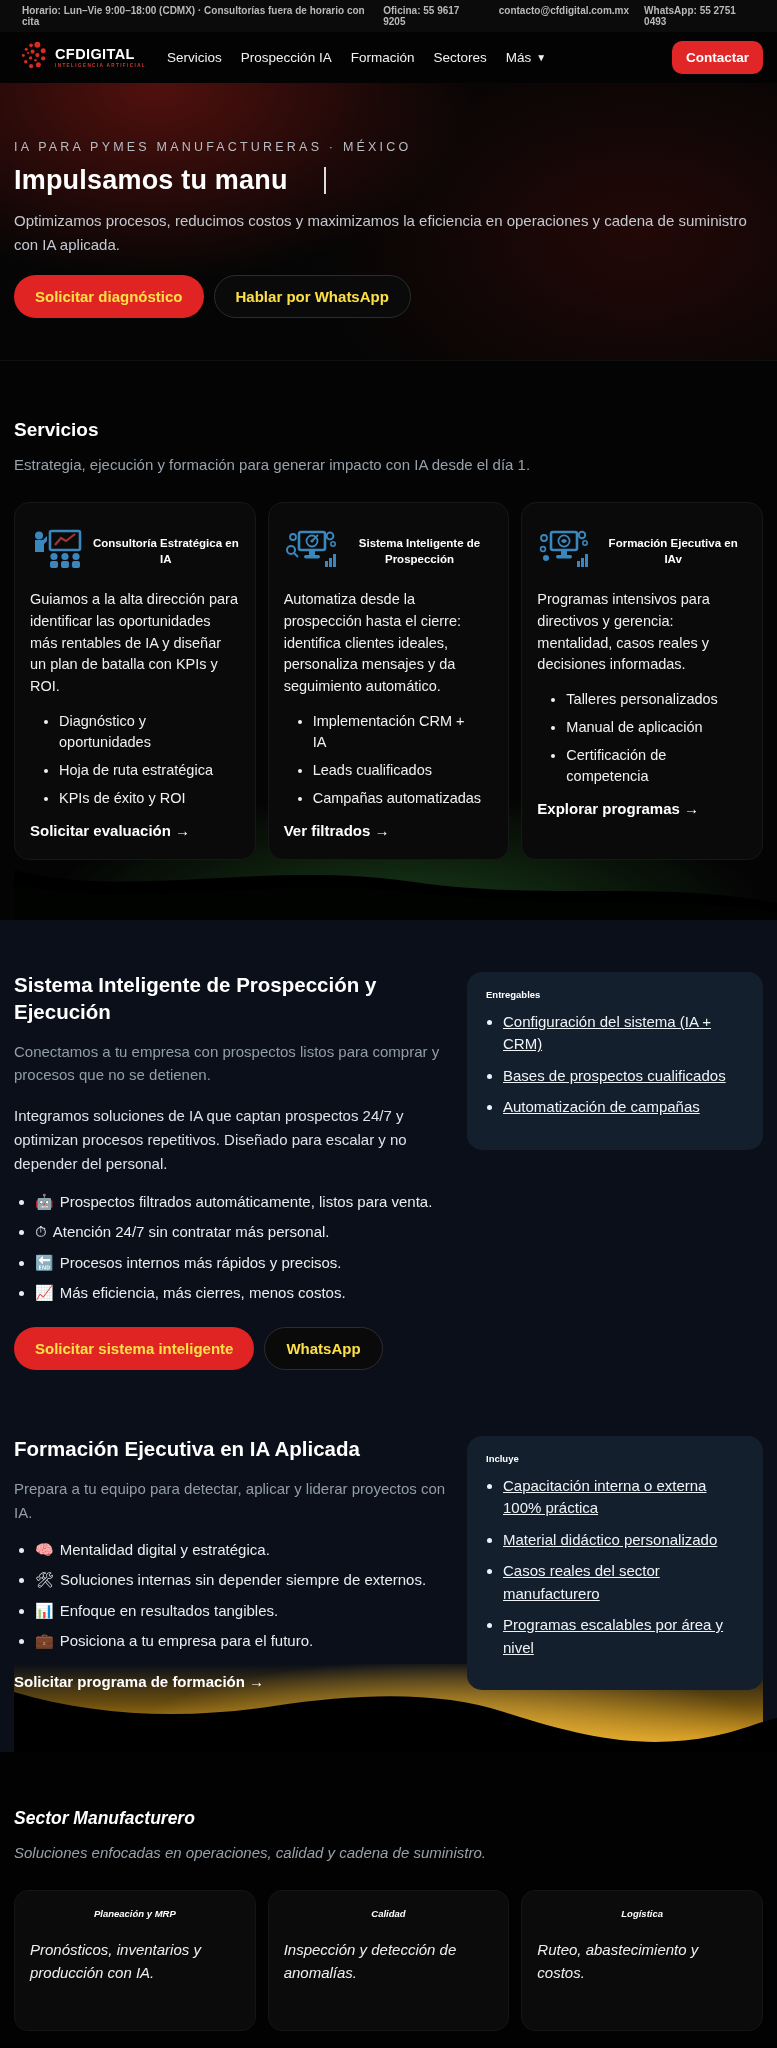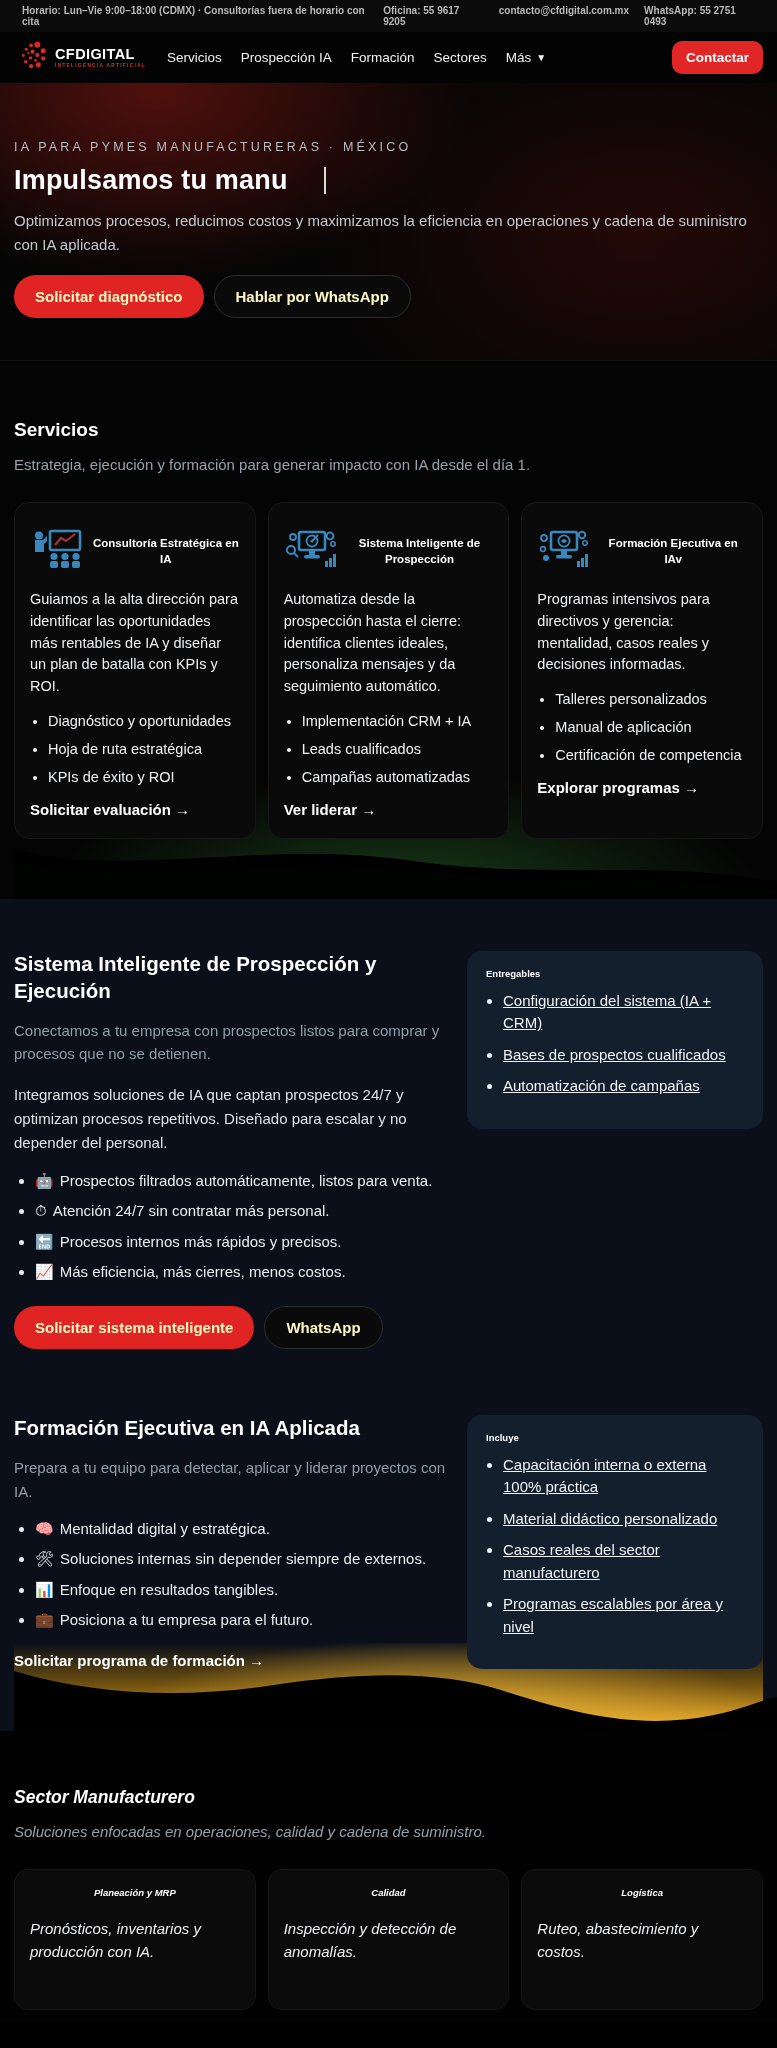--- a/index.html
+++ b/index.html
@@ -43,21 +43,21 @@
       radial-gradient(440px 270px at 20% 2%, rgba(142,26,20,.55), rgba(0,0,0,0) 72%),
       radial-gradient(460px 300px at 82% 55%, rgba(96,16,12,.32), rgba(0,0,0,0) 72%),
       #050505;
     padding:57px 14px 42px;
   }
   .hero-eyebrow { font-size:12.5px; letter-spacing:3.2px; color:#b8bdc4; }
   .hero-title { display:flex; align-items:center; margin:11px 0 0; font-size:27px; font-weight:800; letter-spacing:.2px; }
   .type-cursor { display:inline-block; width:2px; height:27px; background:#dcdcdc; margin-left:36px; }
   .hero-desc { margin-top:13px; font-size:15px; line-height:1.62; color:#c3c9d0; max-width:745px; }
   .hero-ctas { display:flex; gap:10px; margin-top:17px; }
-  .btn { border:none; cursor:pointer; font-weight:800; font-size:15px; border-radius:24px; padding:12px 21px; color:#fef9c3; }
+  .btn { border:none; cursor:pointer; font-weight:800; font-size:15px; border-radius:24px; padding:12px 21px; color:#fde047; }
   .btn-red { background:#e02424; }
   .btn-dark { background:#0a0a0a; border:1px solid #2d2d2d; }
   .hero-badges { display:flex; gap:8px; margin-top:24px; }
   .badge {
     font-size:8px; color:#c9c9c9; border:1px solid #2a2a2a; background:rgba(18,18,18,.7);
     border-radius:12px; padding:5px 11px; white-space:nowrap;
   }
 
   
   .services {
@@ -70,21 +70,21 @@
   .sec-title { font-size:19px; font-weight:800; margin:0; }
   .sec-sub { font-size:15px; color:#98a1aa; margin-top:13px; line-height:1.5; }
   .svc-grid { display:grid; grid-template-columns:repeat(3,1fr); gap:12px; margin-top:26px; position:relative; z-index:1; }
   .svc-card {
     background:#0a0a0b; border:1px solid #17171a; border-radius:15px; padding:25px 15px 20px;
   }
   .svc-head { display:flex; align-items:center; gap:8px; }
   .svc-head svg { flex:none; }
   .svc-title { flex:1; text-align:center; font-size:11.5px; font-weight:800; line-height:1.4; }
   .svc-desc { margin-top:15px; font-size:14.5px; line-height:1.5; color:#edeff1; }
-  .svc-list { margin:13px 1px 0; padding-left:17px; }
+  .svc-list { margin:13px 12px 0; padding-left:17px; }
   .svc-list li { font-size:14.5px; line-height:1.45; color:#eff1f3; margin:7px 0; }
   .svc-link { margin-top:13px; font-size:15px; font-weight:800; cursor:pointer; }
 
   .wave { display:block; width:777px; height:66px; margin-top:-6px; position:relative; z-index:2; }
   .wave svg { display:block; width:777px; height:66px; }
 
   
   .band { background:#0a0f19; padding:52px 14px 0; }
   .two-col { display:grid; grid-template-columns:1fr 296px; gap:16px; align-items:start; }
   .band h2 { font-size:20.5px; font-weight:800; margin:0; line-height:1.3; }
@@ -243,21 +243,21 @@
           </svg>
         </span>
         <span class="svc-title">Sistema Inteligente de Prospección</span>
       </div>
       <div class="svc-desc">Automatiza desde la prospección hasta el cierre: identifica clientes ideales, personaliza mensajes y da seguimiento automático.</div>
       <ul class="svc-list">
         <li>Implementación CRM + IA</li>
         <li>Leads cualificados</li>
         <li>Campañas automatizadas</li>
       </ul>
-      <div class="svc-link">Ver liderar →</div>
+      <div class="svc-link">Ver filtrados →</div>
     </div>
 
     <div class="svc-card">
       <div class="svc-head">
         <span>
           <svg viewBox="0 0 54 42" width="54" height="42" aria-hidden="true">
             <circle cx="7" cy="10" r="3" fill="none" stroke="#3a87bd" stroke-width="1.8"></circle>
             <circle cx="6" cy="21" r="2.4" fill="none" stroke="#3a87bd" stroke-width="1.6"></circle>
             <circle cx="9" cy="30" r="3" fill="#3a87bd"></circle>
             <rect x="14" y="4" width="26" height="18" rx="2" fill="none" stroke="#3a87bd" stroke-width="2.6"></rect>

